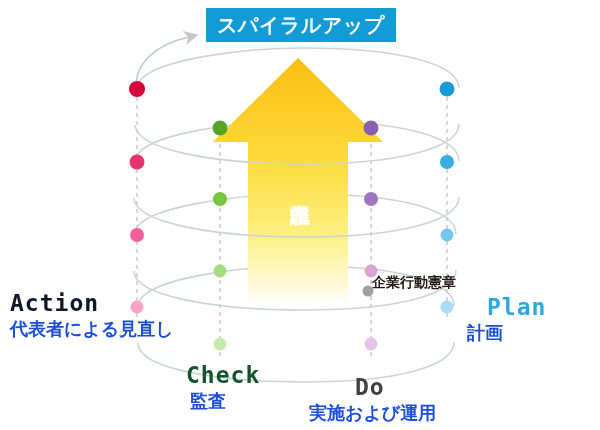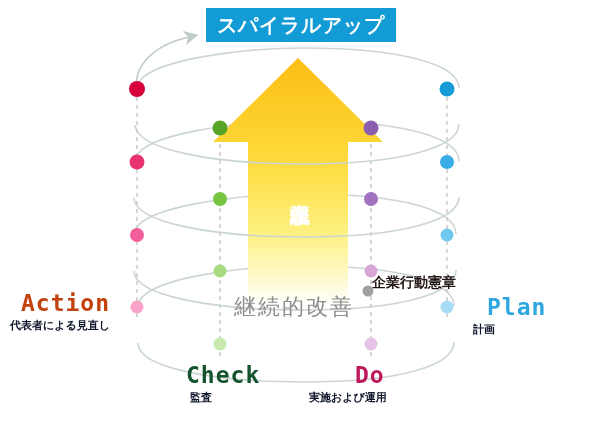--- a/index.html
+++ b/index.html
@@ -50,34 +50,34 @@
   }
 
   
   .axis-label{position:absolute;z-index:35;white-space:nowrap;}
   .axis-label .en{
     font-family:"DejaVu Sans Mono","Liberation Mono",monospace;
     font-size:23px;font-weight:bold;line-height:1;
     letter-spacing:1px;display:block;
   }
   .axis-label .jp{
-    font-size:11px;font-weight:bold;color:#0f172a;line-height:1;
+    font-size:18px;font-weight:bold;color:#1d4ed8;line-height:1;
     display:block;margin-top:5px;
   }
 
   #label-action{left:6px;top:292px;text-align:left;}
-  #label-action .en{color:#c2410c;text-align:right;}
+  #label-action .en{color:#0f172a;}
   #label-plan{left:455px;top:296px;text-align:left;}
   #label-plan .en{color:#2EA7E0;margin-left:28px;}
-  #label-plan .jp{margin-left:14px;}
+  #label-plan .jp{margin-left:8px;}
   #label-check{left:182px;top:364px;text-align:left;}
   #label-check .en{color:#14532d;}
   #label-check .jp{margin-left:4px;}
   #label-do{left:305px;top:364px;text-align:left;}
-  #label-do .en{color:#be185d;margin-left:46px;}
+  #label-do .en{color:#404040;margin-left:46px;margin-top:12px;}
   #label-do .jp{}
 
   
   .free-label{position:absolute;z-index:35;white-space:nowrap;line-height:1;}
   #label-kaizen{
     left:230px;top:296px;
     font-size:22px;color:#8E8E8E;font-weight:500;letter-spacing:2px;
   }
   #label-kenshou{
     left:368px;top:275px;
@@ -188,16 +188,15 @@
   <div class="axis-label" id="label-check">
     <span class="en">Check</span>
     <span class="jp">監査</span>
   </div>
 
   <div class="axis-label" id="label-do">
     <span class="en">Do</span>
     <span class="jp">実施および運用</span>
   </div>
 
-  <div class="free-label" id="label-kaizen">継続的改善</div>
   <div class="free-label" id="label-kenshou">企業行動憲章</div>
 
 </div>
 
 </body></html>

